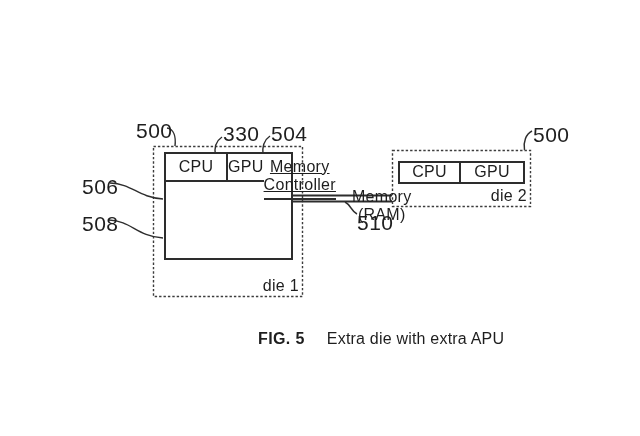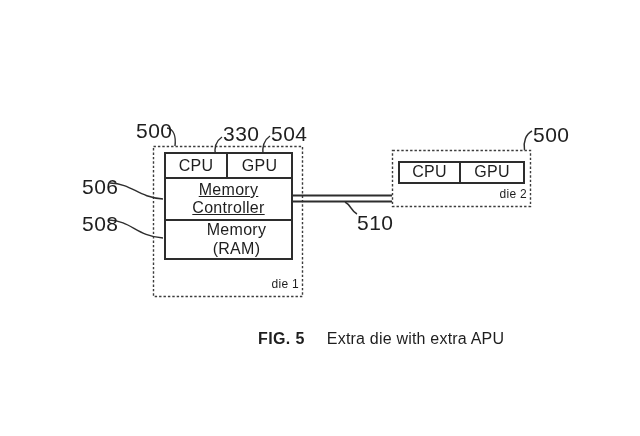--- a/index.html
+++ b/index.html
@@ -23,21 +23,21 @@
     width: 640px;
     height: 436px;
   }
   
   .chip {
     position: absolute;
     box-sizing: border-box;
     border: 2px solid #2d2d2d;
     background: #ffffff;
     display: flex;
-    flex-direction: column;
+    flex-direction: row;
   }
   .chip-die1 { left: 164px; top: 152px; width: 129px; height: 108px; }
   .chip-die2 { left: 398px; top: 161px; width: 127px; height: 23px; }
   .chip-row {
     display: flex;
     flex-direction: row;
   }
   .chip-row.cpu-gpu { height: 26px; border-bottom: 2px solid #2d2d2d; }
   .chip-row.mc { height: 44px; border-bottom: 2px solid #2d2d2d; }
   .chip-row.ram { flex: 1; padding-left: 16px; }
@@ -51,21 +51,21 @@
     text-align: center;
   }
   .cell.half { width: 62px; border-right: 2px solid #2d2d2d; box-sizing: border-box; }
   .cell.half2 { flex: 1; }
   .chip-die2 .cell.half { width: 61px; }
   .mc .cell { flex: 1; }
   .mc-label { display: inline-block; max-width: 92px; text-decoration: underline; }
   
   .die-name {
     position: absolute;
-    font-size: 12px;
+    font-size: 16px;
     letter-spacing: 0.3px;
     text-align: right;
   }
   .die-name.d1 { left: 153px; top: 277px; width: 146px; }
   .die-name.d2 { left: 392px; top: 187px; width: 135px; }
   
   .ref {
     position: absolute;
     font-size: 21px;
     letter-spacing: 0.5px;

